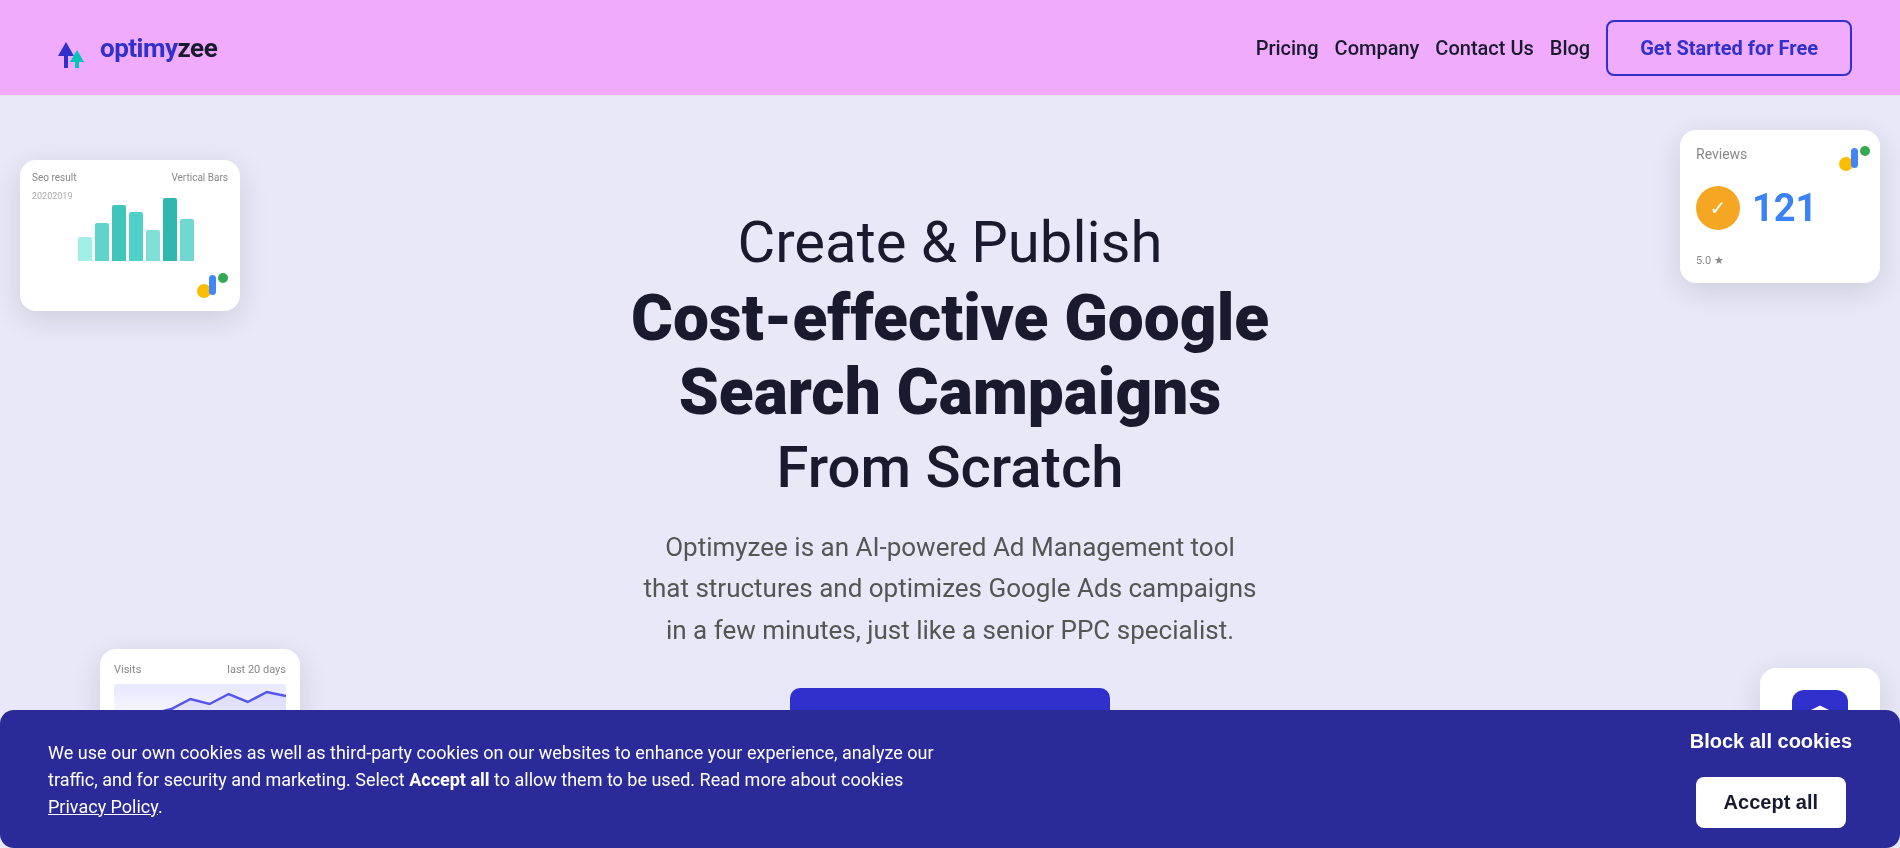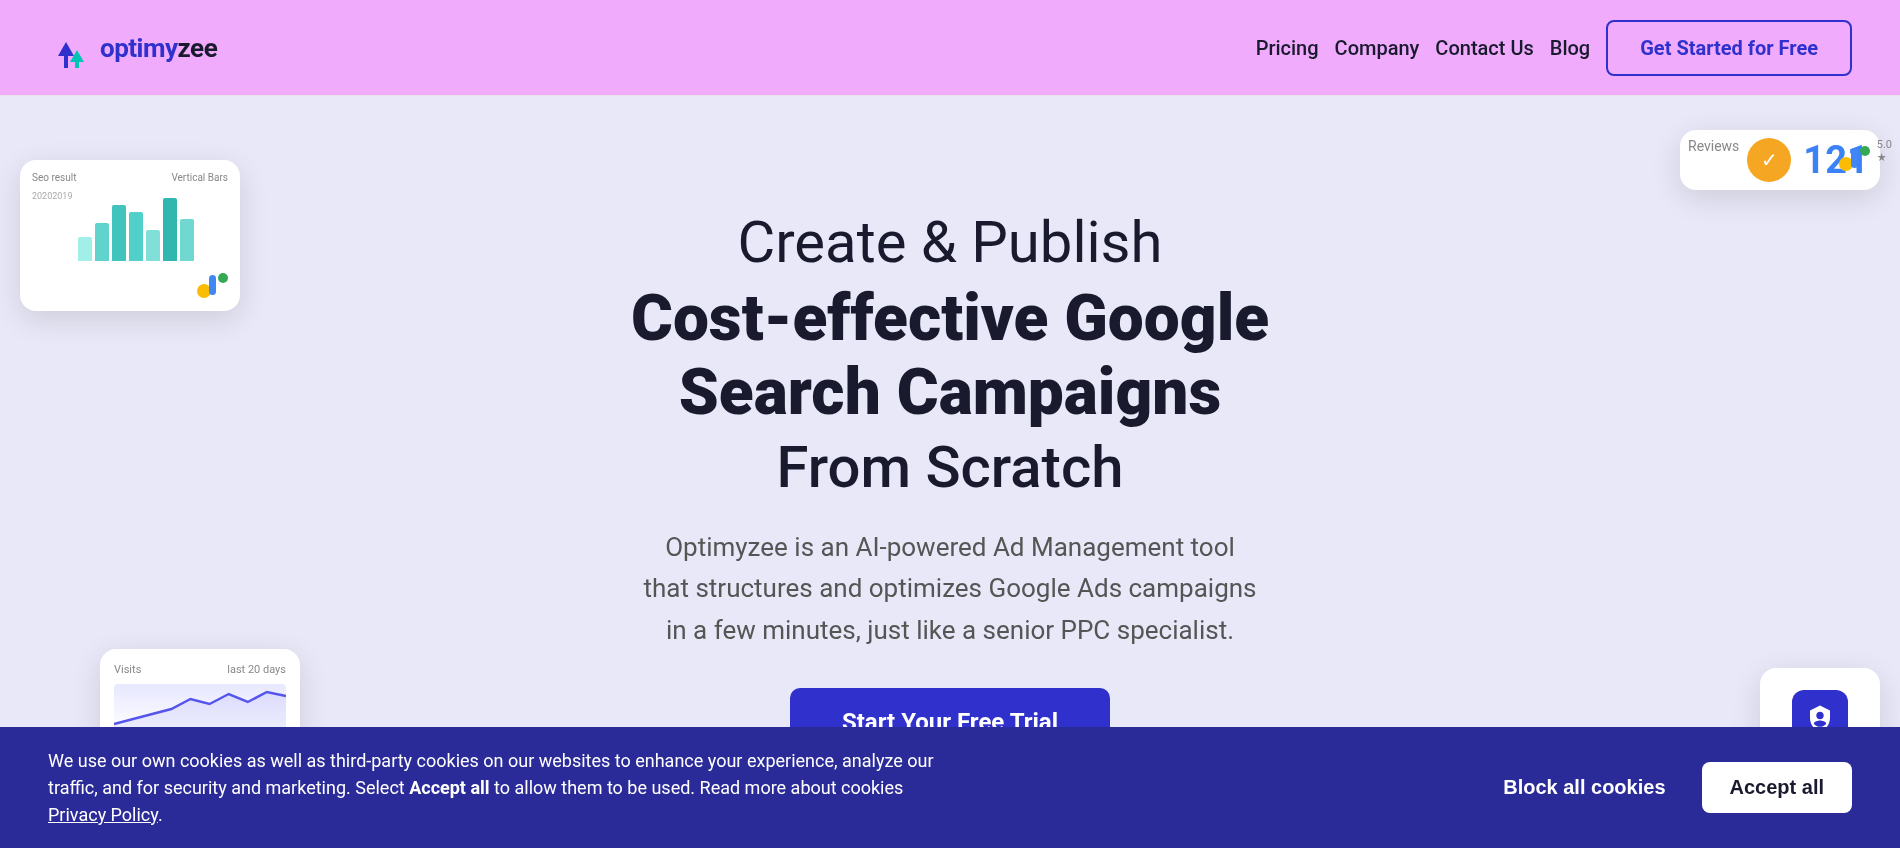--- a/index.html
+++ b/index.html
@@ -142,25 +142,25 @@
       font-size: 10px;
       color: #888;
       margin-bottom: 8px;
     }
 
     
     .card-reviews {
       right: 20px;
       top: 130px;
       width: 200px;
-      padding: 8px;
-      display: flex;
-      flex-direction: row;
+      padding: 16px;
+      display: flex;
+      flex-direction: column;
       align-items: flex-start;
-      gap: 8px;
+      gap: 24px;
     }
     .reviews-label {
       font-size: 14px;
       color: #888;
     }
     .reviews-row {
       display: flex;
       align-items: center;
       gap: 12px;
     }
@@ -236,37 +236,39 @@
       left: 0;
       right: 0;
       background: #2a2a99;
       color: #fff;
       padding: 20px 48px;
       display: flex;
       align-items: center;
       justify-content: space-between;
       gap: 32px;
       z-index: 200;
+      border-radius: 14px;
     }
     .cookie-text {
       font-size: 18px;
       line-height: 1.5;
       max-width: 900px;
       flex: 1;
     }
     .cookie-text strong { font-weight: 700; }
     .cookie-text a {
       color: #fff;
       text-decoration: underline;
     }
     .cookie-actions {
       display: flex;
       align-items: center;
-      gap: 36px;
+      gap: 24px;
       flex-shrink: 0;
+      flex-direction: column;
     }
     .btn-block-cookies {
       background: transparent;
       border: none;
       color: #fff;
       font-size: 20px;
       font-weight: 700;
       cursor: pointer;
       white-space: nowrap;
     }

